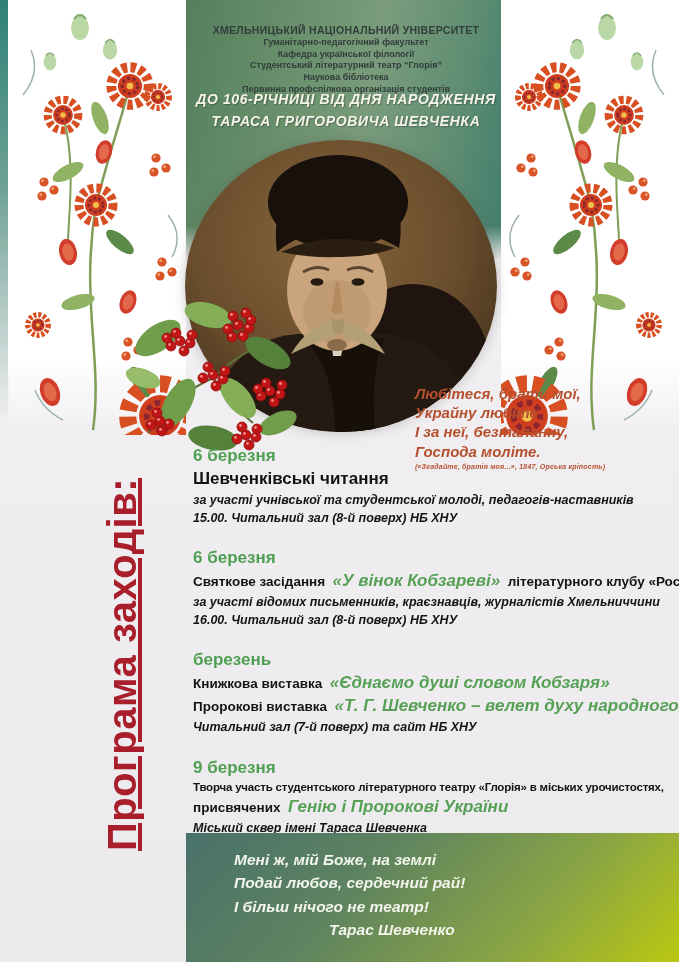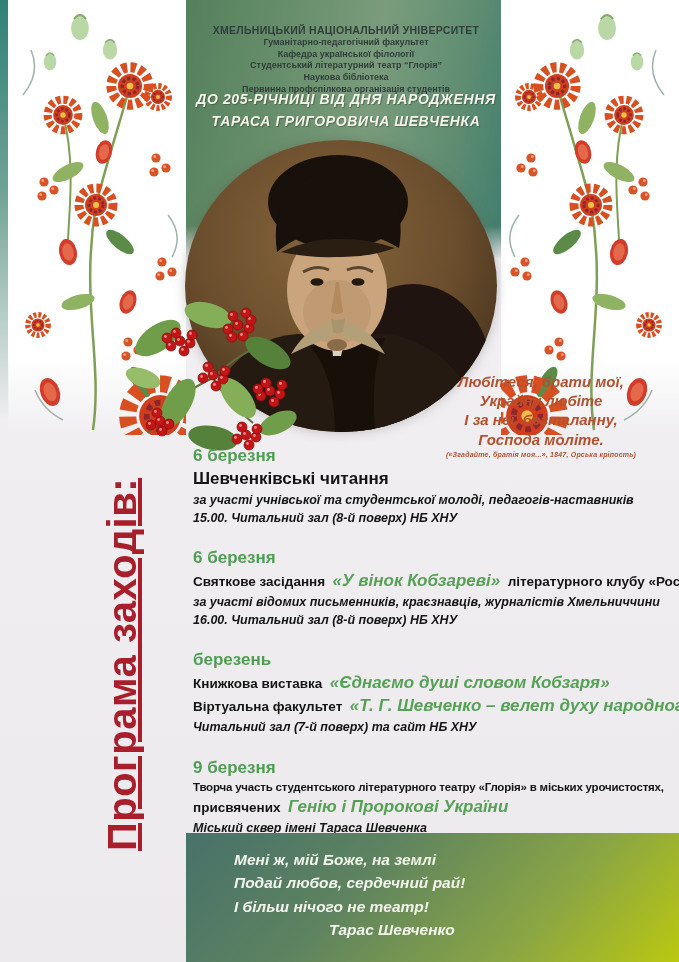--- a/index.html
+++ b/index.html
@@ -24,21 +24,21 @@
   .univ .u1{font-size:10.5px;letter-spacing:.3px;text-align:center;}
   .univ .ul{font-size:9px;}
   .anniv{position:absolute;left:186px;top:88px;width:320px;text-align:center;
     color:#f6f4ea;font-weight:bold;font-style:italic;font-size:14px;line-height:1.6;
     letter-spacing:.6px;text-shadow:1px 1px 1px rgba(40,60,45,.45);}
   
   .portrait{position:absolute;left:185px;top:140px;width:312px;height:292px;
     border-radius:50%;overflow:hidden;box-shadow:0 0 12px rgba(90,90,80,.35);}
   .bouquet{position:absolute;left:118px;top:283px;width:192px;height:178px;}
   
-  .epigraph{position:absolute;left:415px;top:372px;width:252px;text-align:center;
+  .epigraph{position:absolute;left:415px;top:384px;width:252px;text-align:left;
     color:#b5502e;font-weight:bold;font-style:italic;font-size:15px;line-height:1.28;}
   .epigraph .src{font-size:7px;line-height:1.6;letter-spacing:.2px;}
   
   .vtitle{position:absolute;left:100px;top:851px;transform-origin:0 0;transform:rotate(-90deg);
     width:415px;white-space:nowrap;color:#a81e2b;font-size:40px;font-weight:bold;
     text-decoration:underline;letter-spacing:.5px;}
   
   .sections{position:absolute;left:193px;top:446px;width:494px;}
   .sec{margin-bottom:21px;}
   .date{color:#4f9f52;font-size:17px;font-weight:bold;margin-bottom:3px;}
@@ -171,21 +171,21 @@
   <div class="univ">
     <div class="u1">ХМЕЛЬНИЦЬКИЙ НАЦІОНАЛЬНИЙ УНІВЕРСИТЕТ</div>
     <div class="ul">Гуманітарно-педагогічний факультет</div>
     <div class="ul">Кафедра української філології</div>
     <div class="ul">Студентський літературний театр “Глорія”</div>
     <div class="ul">Наукова бібліотека</div>
     <div class="ul">Первинна профспілкова організація студентів</div>
   </div>
 
   <div class="anniv">
-    <div>ДО 205-РІЧНИЦІ ВІД ДНЯ НАРОДЖЕННЯ</div>
+    <div>ДО 106-РІЧНИЦІ ВІД ДНЯ НАРОДЖЕННЯ</div>
     <div>ТАРАСА ГРИГОРОВИЧА ШЕВЧЕНКА</div>
   </div>
 
   <div class="portrait">
     <svg width="312" height="292" viewBox="0 0 312 292">
       <defs>
         <radialGradient id="bgg" cx="45%" cy="35%" r="75%">
           <stop offset="0%" stop-color="#85653c"></stop>
           <stop offset="55%" stop-color="#6b4e2d"></stop>
           <stop offset="100%" stop-color="#3e2d1a"></stop>
@@ -314,21 +314,21 @@
       <div class="detail">16.00. Читальний зал (8-й поверх) НБ ХНУ</div>
     </div>
 
     <div class="sec">
       <div class="date">березень</div>
       <div class="mixline">
         <span class="mx-black">Книжкова виставка</span>
         <span class="mx-green">«Єднаємо душі словом Кобзаря»</span>
       </div>
       <div class="mixline">
-        <span class="mx-black">Віртуальна факультет</span>
+        <span class="mx-black">Пророкові виставка</span>
         <span class="mx-green">«Т. Г. Шевченко – велет духу народного»</span>
       </div>
       <div class="detail">Читальний зал (7-й поверх) та сайт НБ ХНУ</div>
     </div>
 
     <div class="sec">
       <div class="date">9 березня</div>
       <div class="wide">Творча участь студентського літературного театру «Глорія» в міських урочистостях,</div>
       <div class="mixline">
         <span class="mx-black">присвячених</span>

